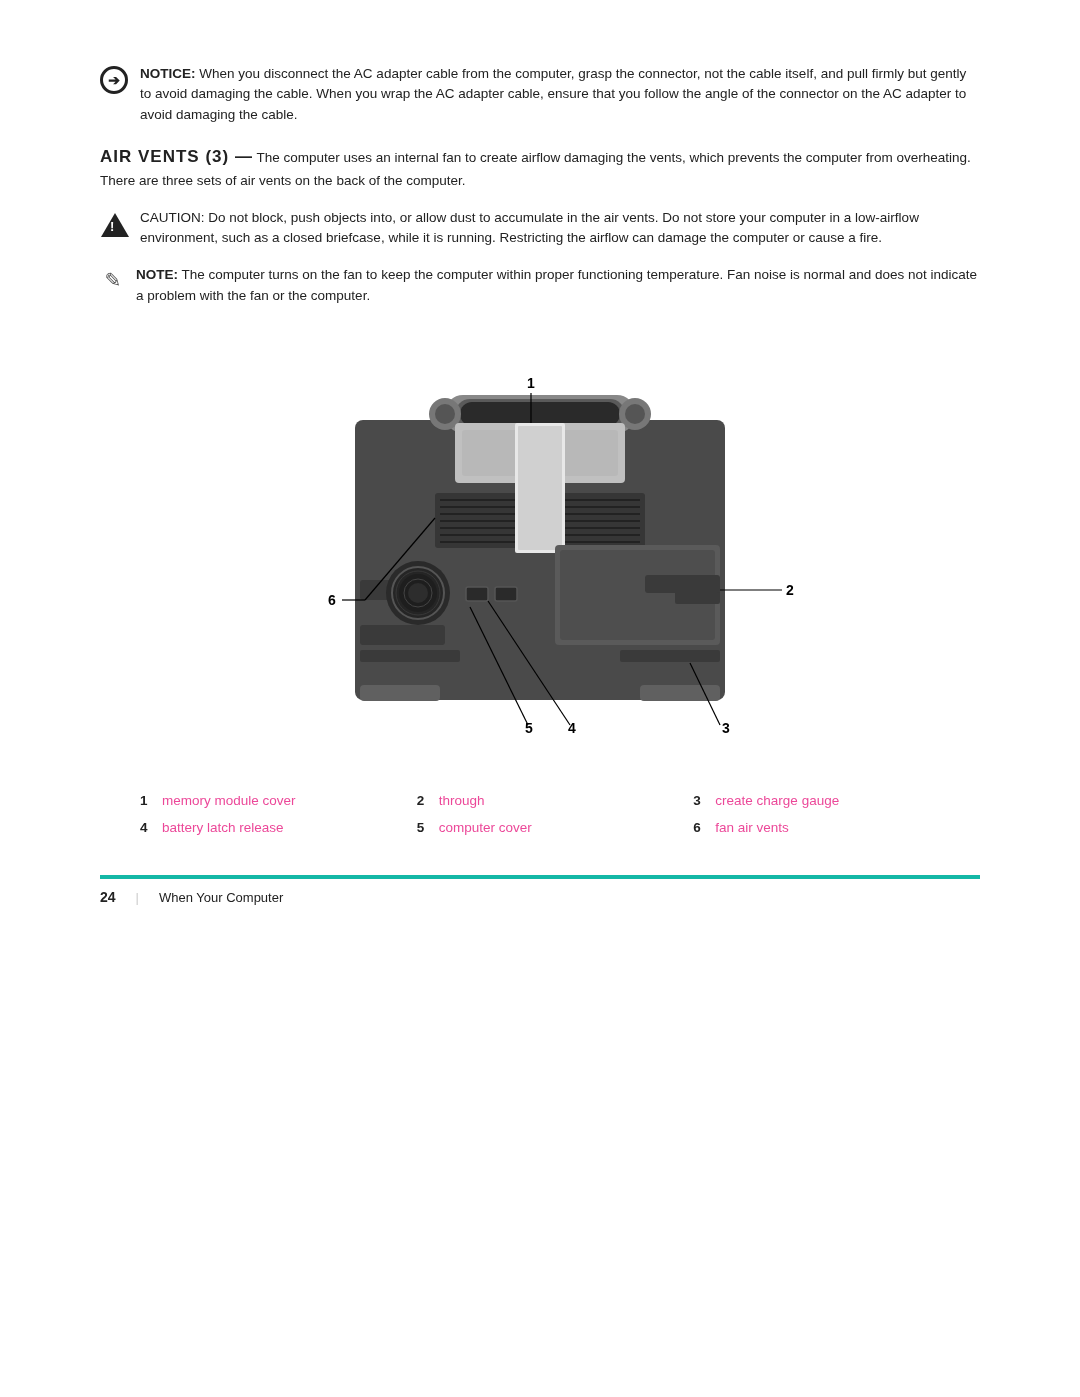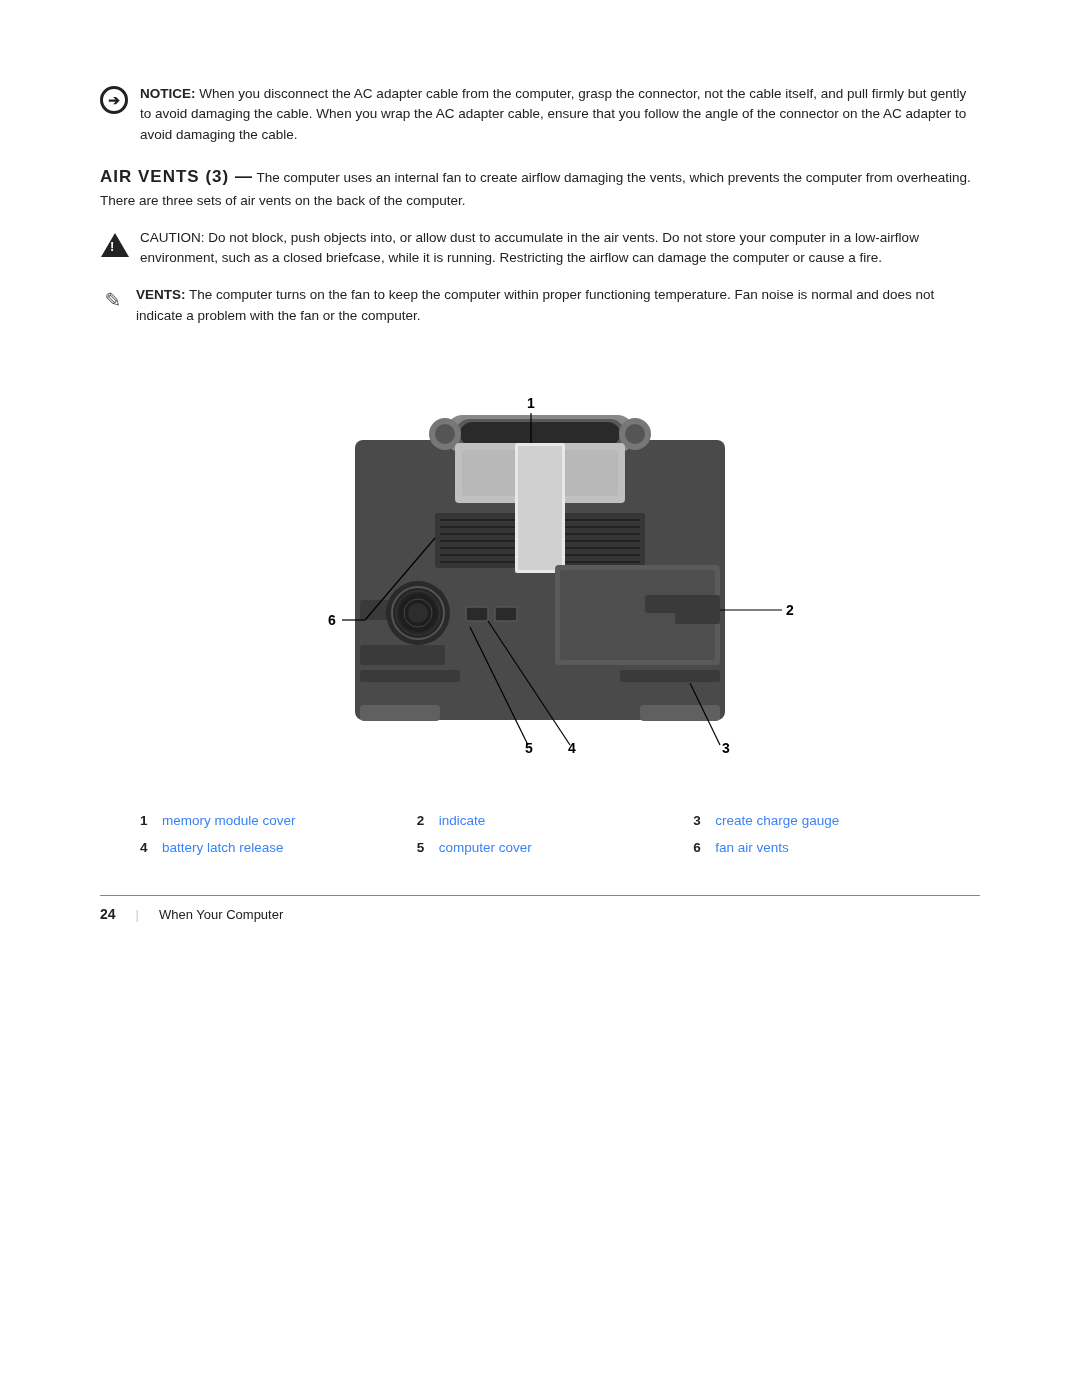--- a/index.html
+++ b/index.html
@@ -5,21 +5,21 @@
     * { margin: 0; padding: 0; box-sizing: border-box; }
     body {
       background: #fff;
       font-family: Arial, Helvetica, sans-serif;
       font-size: 14px;
       color: #222;
       width: 1080px;
       min-height: 1397px;
     }
     .page {
-      padding: 84px 100px 60px 100px;
+      padding: 64px 100px 60px 100px;
       max-width: 1080px;
     }
 
     
     .notice-block {
       display: flex;
       align-items: flex-start;
       margin-bottom: 18px;
     }
     .notice-icon {
@@ -160,27 +160,27 @@
       display: flex;
       align-items: baseline;
       font-size: 13.5px;
     }
     .label-num {
       font-weight: bold;
       margin-right: 8px;
       min-width: 14px;
     }
     .label-link {
-      color: #3b82f6;
+      color: #ec4899;
       text-decoration: none;
     }
 
     
     .footer {
-      border-top: 1px solid #14b8a6;
+      border-top: 4px solid #14b8a6;
       padding-top: 10px;
       font-size: 13px;
       display: flex;
       align-items: center;
       gap: 20px;
       margin-top: 40px;
     }
     .footer-page {
       font-weight: bold;
       font-size: 14px;
@@ -221,21 +221,21 @@
       <strong>CAUTION:</strong>
       <strong>Do not block, push objects into, or allow dust to accumulate in the air vents. Do not store your computer in a low-airflow environment, such as a closed briefcase, while it is running. Restricting the airflow can damage the computer or cause a fire.</strong>
     </div>
   </div>
 
   <div class="note-block">
     <div class="note-icon">
       <span class="note-pencil">✎</span>
     </div>
     <div class="note-text">
-      <strong>VENTS:</strong>
+      <strong>NOTE:</strong>
       <span>The computer turns on the fan to keep the computer within proper functioning temperature. Fan noise is normal and does not indicate a problem with the fan or the computer.</span>
     </div>
   </div>
 
 
   <div class="diagram-container">
     <svg class="svg-diagram" viewBox="0 0 540 430" xmlns="http://www.w3.org/2000/svg">
 
       <rect x="85" y="85" width="370" height="280" rx="8" fill="#4a4a4a"></rect>
 
@@ -314,21 +314,21 @@
   </div>
 
   <div class="labels-grid">
 
     <div class="label-item">
       <span class="label-num">1</span>
       <a class="label-link" href="#">memory module cover</a>
     </div>
     <div class="label-item">
       <span class="label-num">2</span>
-      <a class="label-link" href="#">indicate</a>
+      <a class="label-link" href="#">through</a>
     </div>
     <div class="label-item">
       <span class="label-num">3</span>
       <a class="label-link" href="#">create charge gauge</a>
     </div>
 
     <div class="label-item">
       <span class="label-num">4</span>
       <a class="label-link" href="#">battery latch release</a>
     </div>

